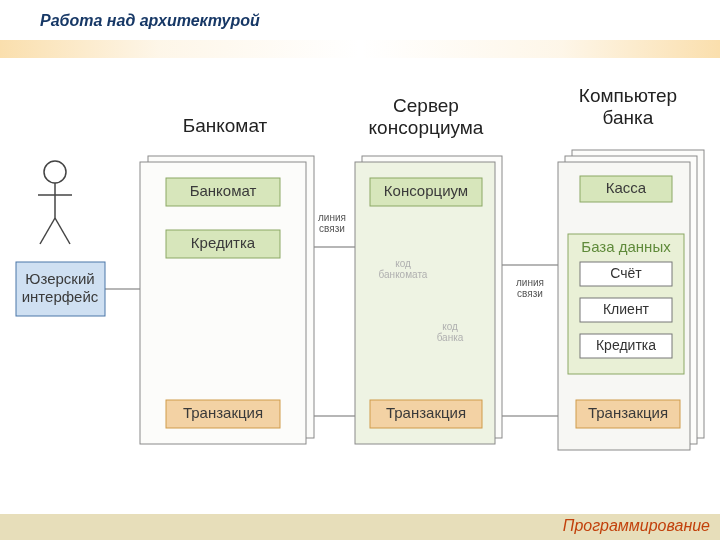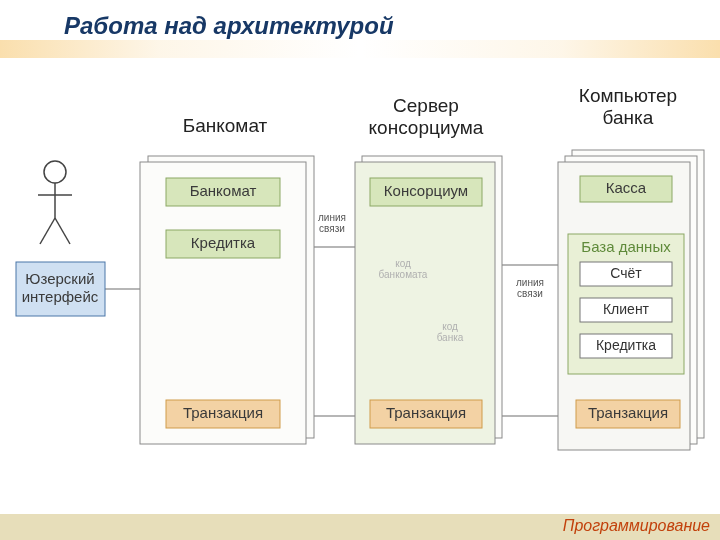--- a/index.html
+++ b/index.html
@@ -1,16 +1,16 @@
 <!DOCTYPE html>
 <html><head>
 <meta charset="utf-8">
 <style>
   html,body{margin:0;padding:0;width:720px;height:540px;background:#fff;font-family:Verdana,Arial,sans-serif;overflow:hidden}
-  .title{position:absolute;left:64px;top:12px;font-weight:bold;font-style:italic;font-size:24px;color:#173866}
+  .title{position:absolute;left:40px;top:12px;font-weight:bold;font-style:italic;font-size:16px;color:#173866}
   .band{position:absolute;left:0;top:40px;width:720px;height:18px;
         background:linear-gradient(to right,
           rgba(245,190,90,.9) 0%, rgba(245,190,90,.25) 22%,
           rgba(255,255,255,0) 50%,
           rgba(245,190,90,.25) 78%, rgba(245,190,90,.9) 100%);
         opacity:.55}
   .footer{position:absolute;left:0;bottom:0;width:720px;height:26px;background:#e7deba}
   .footer span{position:absolute;right:10px;top:3px;font-style:italic;font-size:16px;color:#c2410c}
   svg{position:absolute;left:0;top:0}
   .cap{font-family:Verdana,Arial,sans-serif;font-size:19px;fill:#222;text-anchor:middle}

